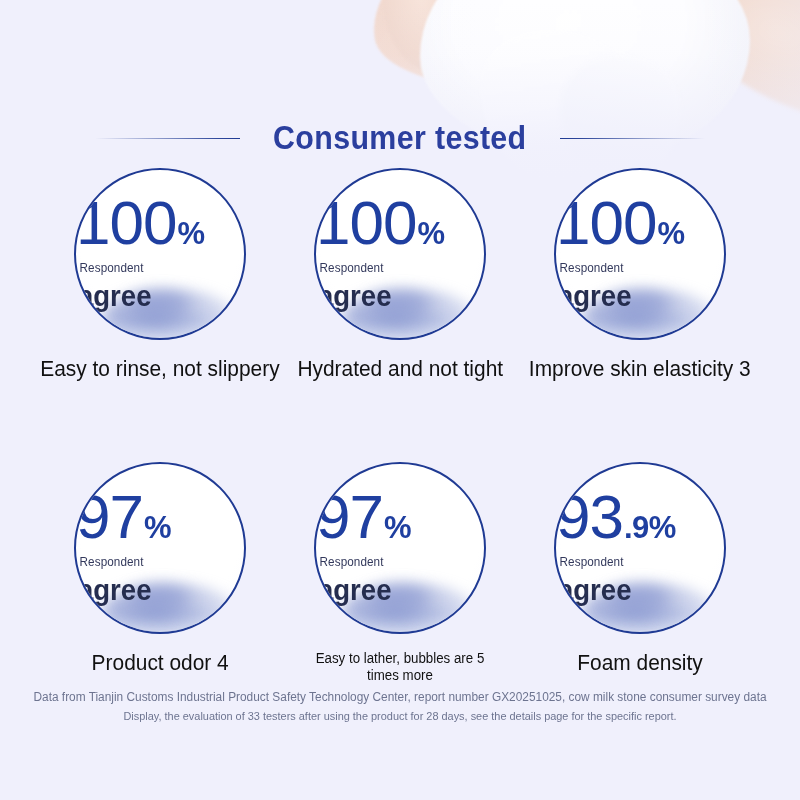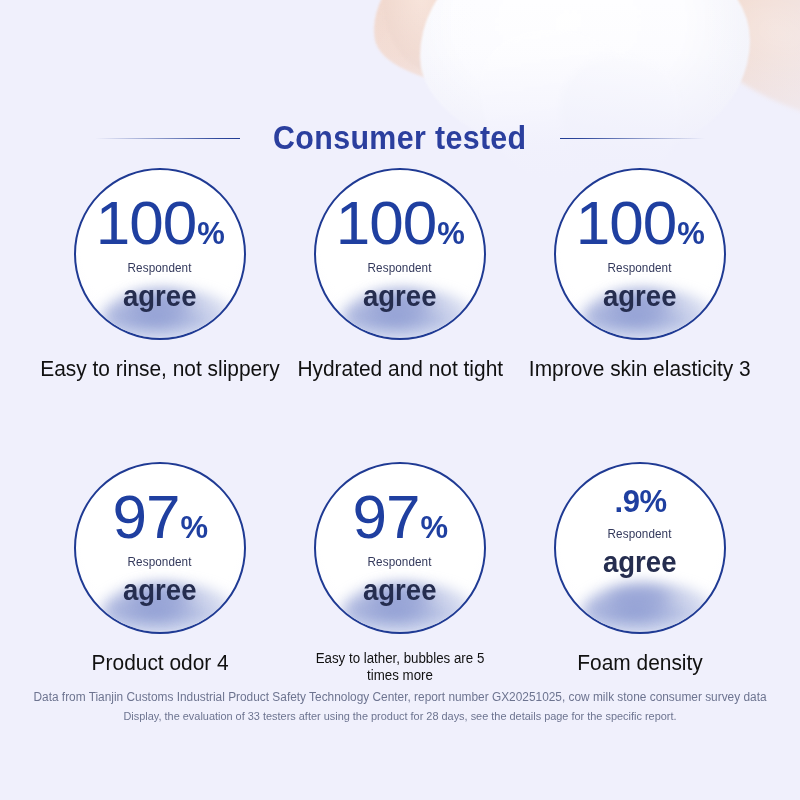--- a/index.html
+++ b/index.html
@@ -180,21 +180,21 @@
     justify-content: flex-start;
     overflow: hidden;
     box-sizing: border-box;
   }
   .badge-inner {
     position: relative;
     z-index: 2;
     width: 100%;
     display: flex;
     flex-direction: column;
-    align-items: center;
+    align-items: flex-start;
     padding-top: 24px;
     box-sizing: border-box;
   }
   .pct-line {
     display: flex;
     align-items: baseline;
     justify-content: center;
     line-height: 0.92;
     color: #1f3fa0;
   }
@@ -406,20 +406,21 @@
         <div class="caption sm">Easy to lather, bubbles are 5 times more</div>
       </div>
 
       <div class="cell">
         <div class="badge">
           <div class="wave wave-b"></div>
           <div class="wave wave-a"></div>
           <div class="wave wave-c"></div>
           <div class="badge-inner">
             <div class="pct-line">
+              <span class="pct-main">93</span>
               <span class="pct-sub">.9%</span>
             </div>
             <div class="respondent">Respondent</div>
             <div class="agree">agree</div>
           </div>
         </div>
         <div class="caption lg">Foam density</div>
       </div>
 
     </div>

